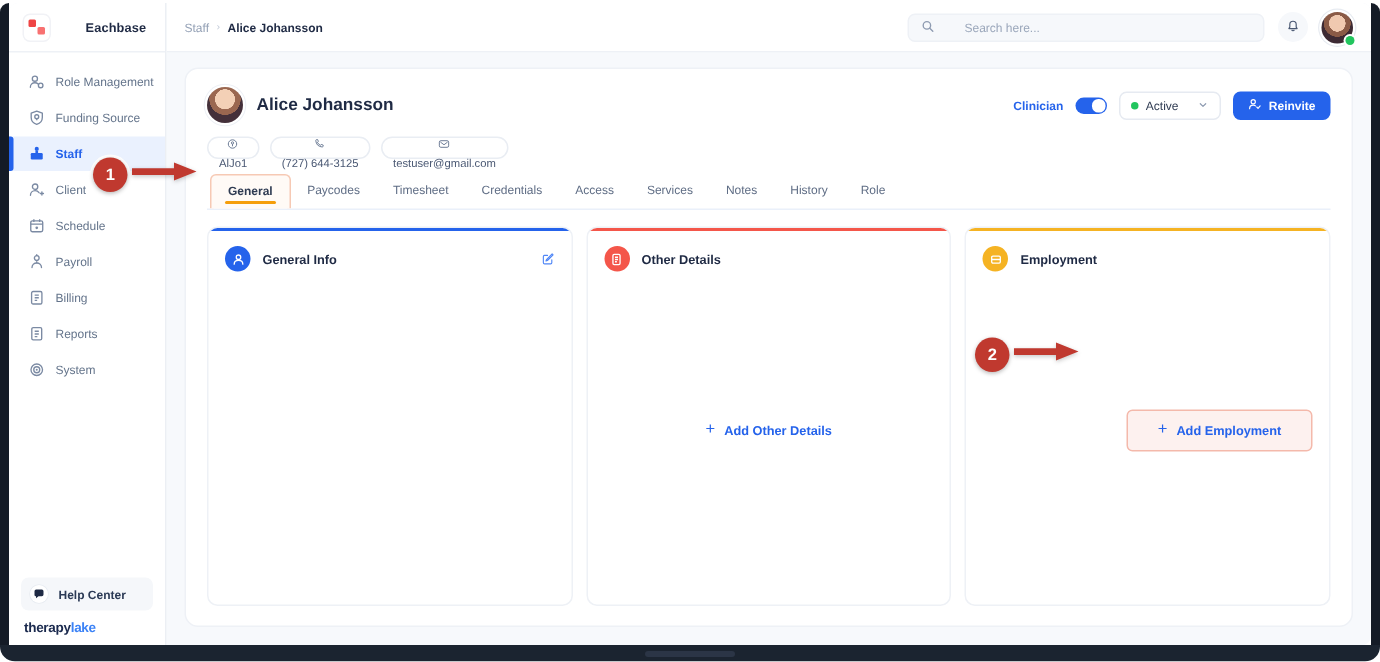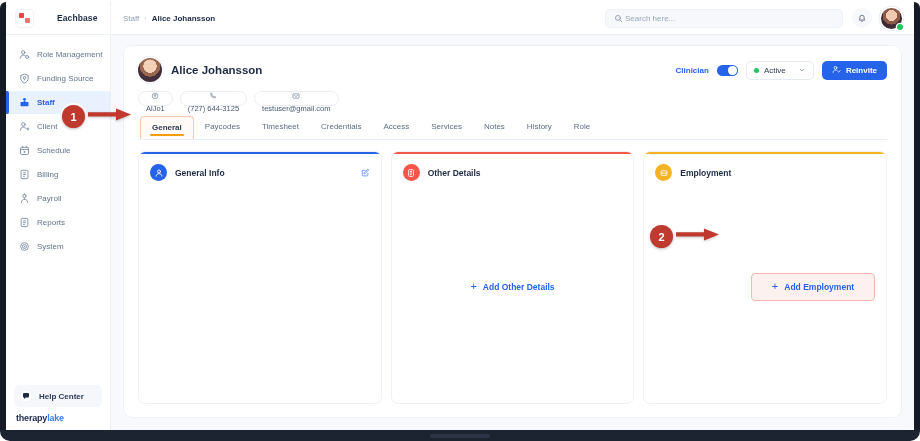--- a/index.html
+++ b/index.html
@@ -175,21 +175,21 @@
 
   #topbar-right {
     margin-left: auto;
     display: flex; align-items: center; gap: 9px;
   }
   #search-box {
     width: 238px; height: 19px;
     background: #f6f8fb;
     border: 1px solid #eef1f6;
     border-radius: 5px;
-    display: flex; align-items: center; gap: 2px;
+    display: flex; align-items: center; gap: 20px;
     padding: 0 8px;
   }
   #search-box .ph { font-size: 8px; color: #9aa6ba; }
   #bell {
     width: 20px; height: 20px;
     background: #f6f8fb;
     border-radius: 50%;
     display: flex; align-items: center; justify-content: center;
     cursor: pointer;
   }
@@ -473,37 +473,37 @@
               <rect x="2.2" y="3.2" width="11.6" height="10.6" rx="1.6"></rect>
                 <path d="M2.2 6.4h11.6M5.2 1.8v2.6M10.8 1.8v2.6"></path>
                 <circle cx="8" cy="10" r="1.3" fill="#7b8aa3" stroke="none"></circle>
             </svg>
           </span>
           <span>Schedule</span>
         </div>
 
         <div class="nav-item">
           <span class="nav-ico">
-            <svg viewBox="0 0 16 16" fill="none" stroke="#7b8aa3" stroke-width="1.3" stroke-linejoin="round">
-              <rect x="3" y="1.9" width="10" height="12.2" rx="1.5"></rect>
-                <path d="M6 5.4h4M6 8h4M6 10.6h2.4"></path>
-            </svg>
-          </span>
-          <span>Billing</span>
-        </div>
-
-        <div class="nav-item">
-          <span class="nav-ico">
             <svg viewBox="0 0 16 16" fill="none" stroke="#7b8aa3" stroke-width="1.3" stroke-linecap="round" stroke-linejoin="round">
               <circle cx="8" cy="4.4" r="2.3"></circle>
                 <path d="M3.4 13.6c0-2.5 2.1-4.4 4.6-4.4s4.6 1.9 4.6 4.4"></path>
                 <path d="M8 2v-.9M8 8v.9"></path>
             </svg>
           </span>
           <span>Payroll</span>
+        </div>
+
+        <div class="nav-item">
+          <span class="nav-ico">
+            <svg viewBox="0 0 16 16" fill="none" stroke="#7b8aa3" stroke-width="1.3" stroke-linejoin="round">
+              <rect x="3" y="1.9" width="10" height="12.2" rx="1.5"></rect>
+                <path d="M6 5.4h4M6 8h4M6 10.6h2.4"></path>
+            </svg>
+          </span>
+          <span>Billing</span>
         </div>
 
         <div class="nav-item">
           <span class="nav-ico">
             <svg viewBox="0 0 16 16" fill="none" stroke="#7b8aa3" stroke-width="1.3" stroke-linejoin="round">
               <rect x="3.2" y="2" width="9.6" height="12" rx="1.4"></rect>
                 <path d="M6 5.6h4M6 8.2h4M6 10.8h2.6"></path>
             </svg>
           </span>
           <span>Reports</span>

